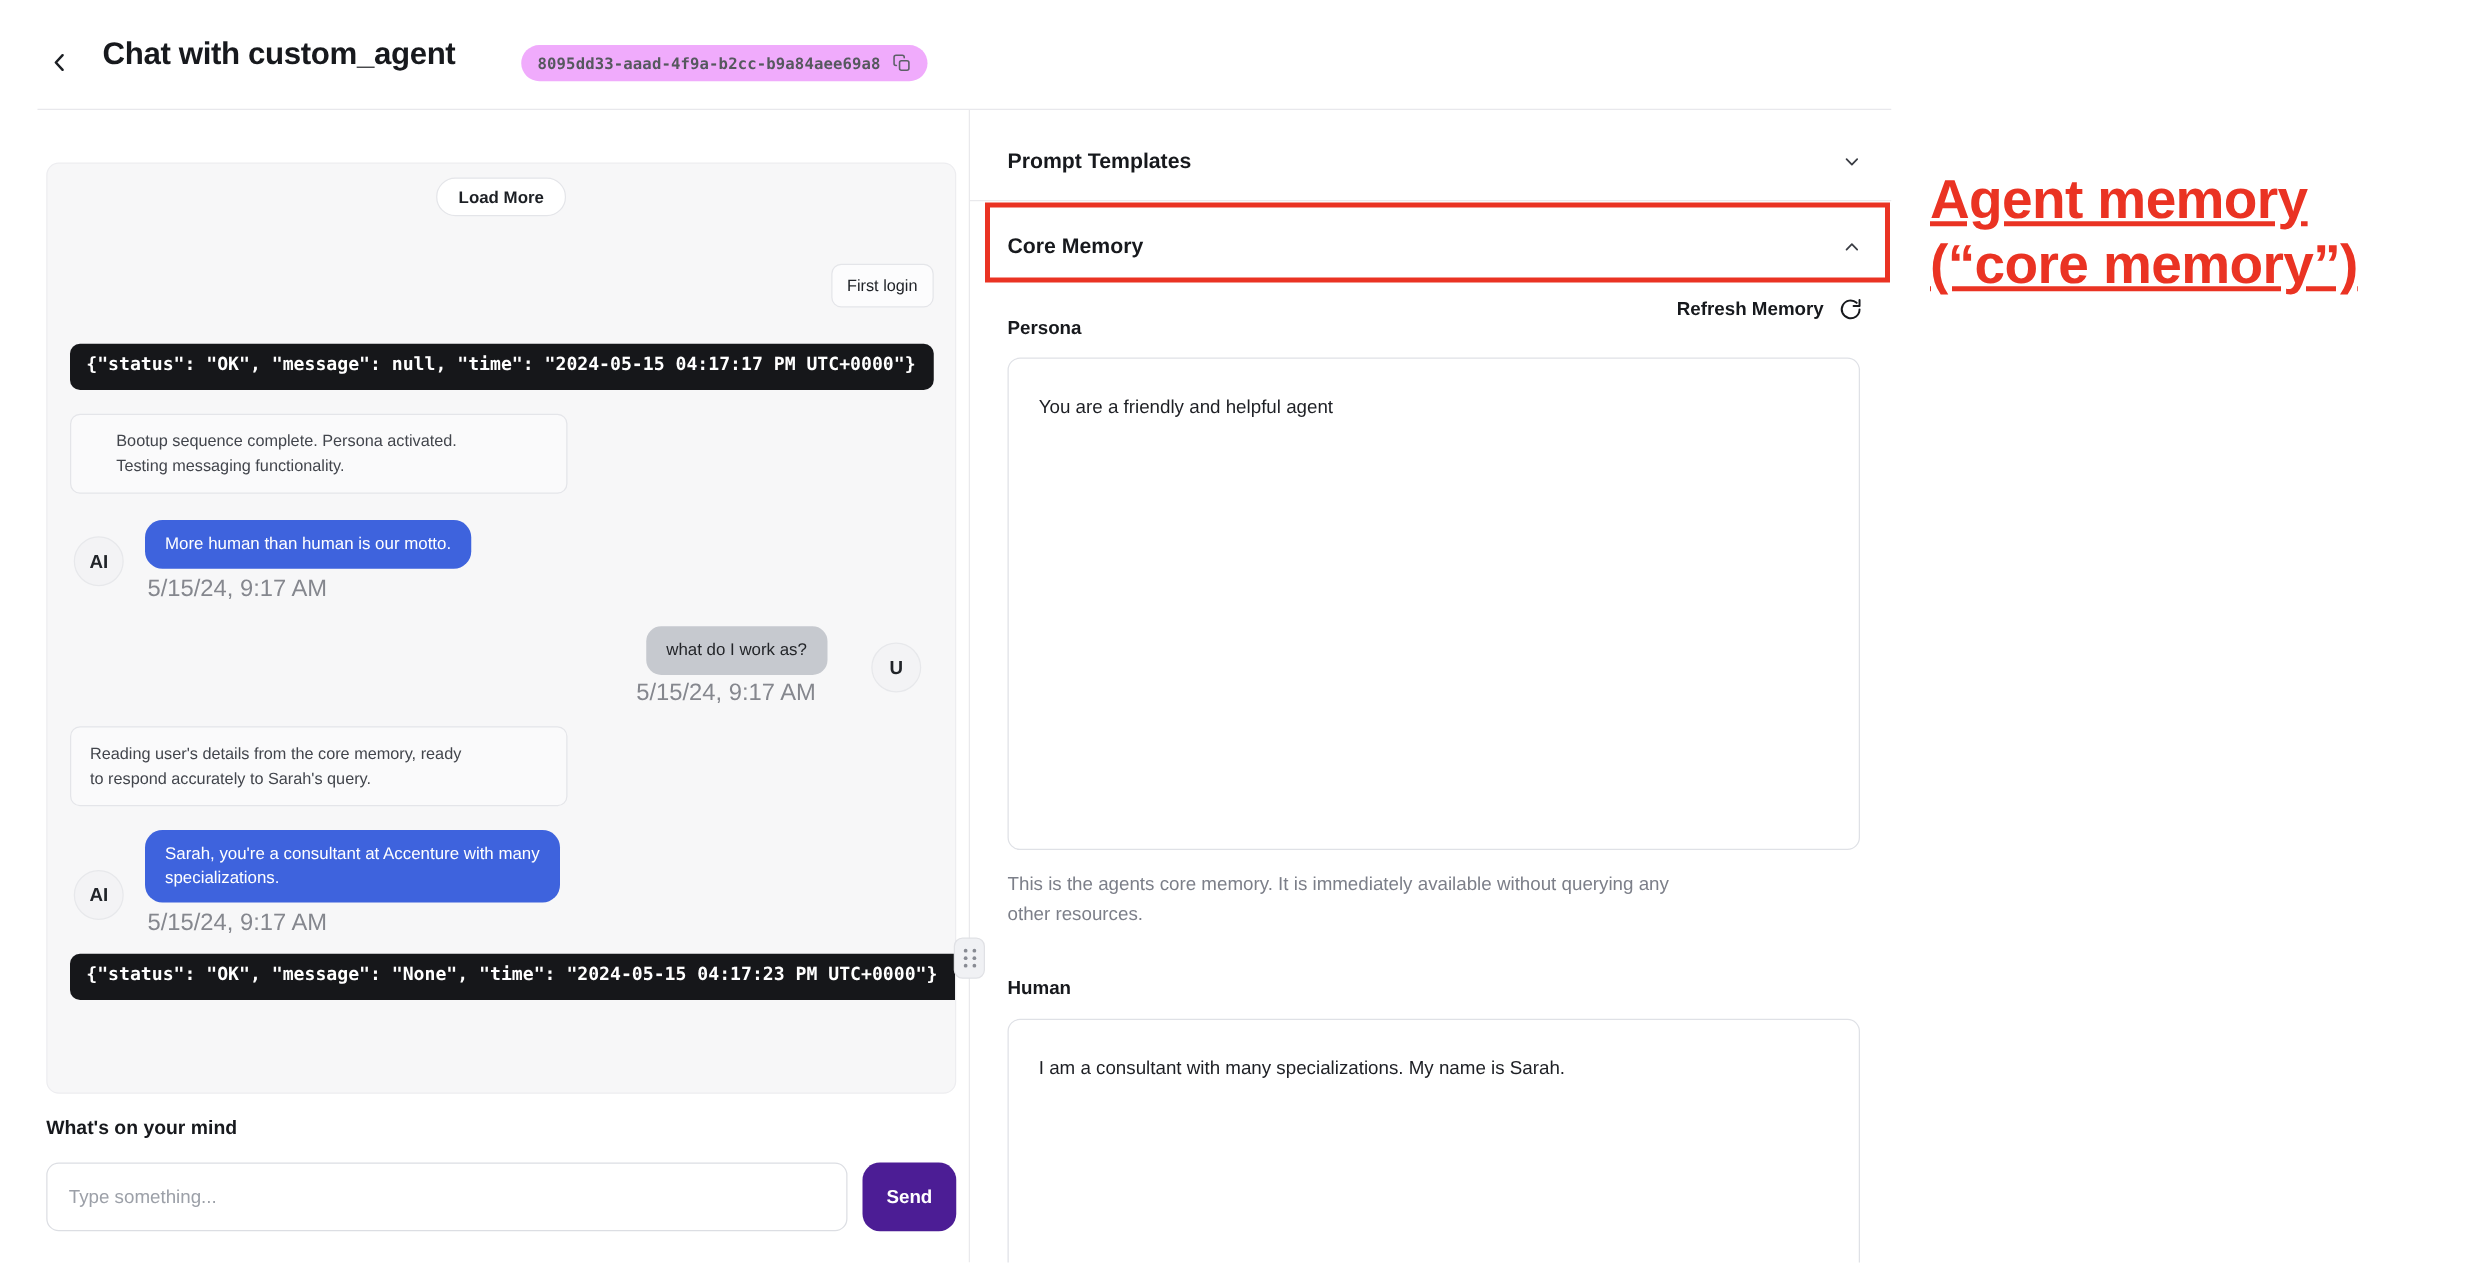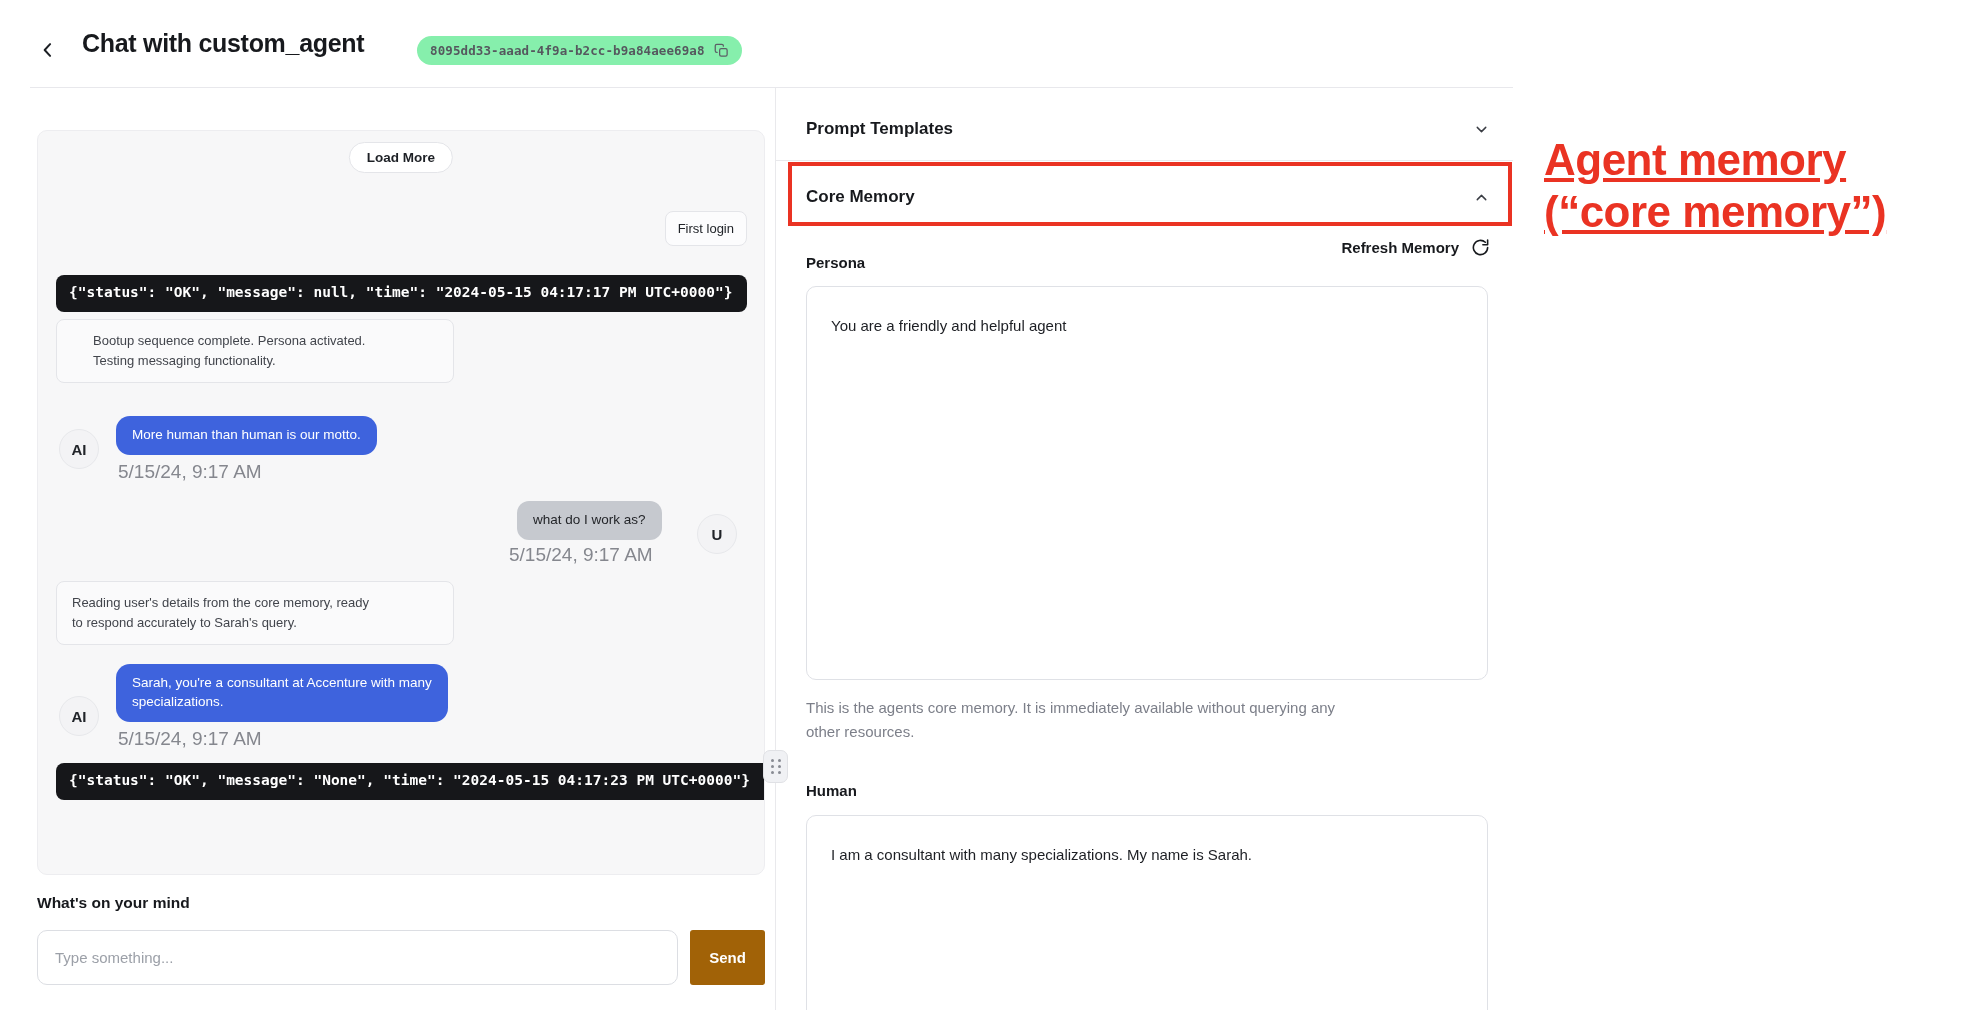--- a/index.html
+++ b/index.html
@@ -18,21 +18,21 @@
     left: 34px; top: 36px; width: 28px; height: 28px;
     background: none; border: none; cursor: pointer;
     display: flex; align-items: center; justify-content: center;
   }
   .page-title {
     left: 82px; top: 29px;
     font-size: 25px; font-weight: 700; letter-spacing: -0.3px; color: #17191d;
   }
   .agent-badge {
     left: 417px; top: 36px; height: 29px;
-    background: #86efac; border-radius: 15px;
+    background: #f0abfc; border-radius: 15px;
     display: flex; align-items: center; gap: 9px; padding: 0 13px;
   }
   .agent-badge .uuid {
     font-family: "DejaVu Sans Mono", "Liberation Mono", monospace;
     font-size: 12.5px; font-weight: 700; color: #55585e; letter-spacing: 0.1px;
   }
   .copy-btn { background: none; border: none; cursor: pointer; display: flex; align-items: center; }
   .header-rule { left: 30px; top: 87px; width: 1483px; height: 1px; background: #e8e8ec; }
 
   
@@ -61,21 +61,21 @@
     padding: 0 13px; white-space: nowrap; overflow: hidden;
   }
   .json-1 { left: 18px; top: 144px; width: 691px; }
   .json-2 { left: 18px; top: 632px; width: 760px; }
   .sys-box {
     left: 18px; width: 398px;
     background: #fafafb; border: 1px solid #e4e5e9; border-radius: 8px;
     padding: 11px 15px; font-size: 13px; line-height: 1.55; color: #42454c;
     white-space: pre-line;
   }
-  .sys-1 { top: 188px; padding-left: 36px; }
+  .sys-1 { top: 200px; padding-left: 36px; }
   .sys-2 { top: 450px; }
   .avatar {
     width: 40px; height: 40px; border-radius: 50%;
     background: #f3f3f5; border: 1px solid #e7e8eb;
     display: flex; align-items: center; justify-content: center;
     font-size: 15px; font-weight: 600; color: #212429;
   }
   .bubble {
     border-radius: 14px; padding: 10px 16px; font-size: 13.5px; line-height: 1.4;
     white-space: pre-line;
@@ -87,21 +87,21 @@
   
   .composer-label { left: 37px; top: 894px; font-size: 15.5px; font-weight: 700; color: #17191d; }
   .composer-input {
     left: 37px; top: 930px; width: 641px; height: 55px;
     border: 1px solid #dcdee3; border-radius: 10px; background: #ffffff;
     padding: 0 17px; font-size: 15px; color: #1c1f24; font-family: inherit; outline: none;
   }
   .composer-input::placeholder { color: #9ca0a8; }
   .send-btn {
     left: 690px; top: 930px; width: 75px; height: 55px;
-    background: #a16207; color: #ffffff; border: none; border-radius: 3px;
+    background: #4c1d95; color: #ffffff; border: none; border-radius: 14px;
     font-size: 15px; font-weight: 600; cursor: pointer; font-family: inherit;
   }
 
   
   .v-divider { left: 775px; top: 88px; width: 1px; height: 922px; background: #e9e9ec; }
   .grip {
     left: 763px; top: 750px; width: 25px; height: 33px;
     background: #f0f1f4; border: 1px solid #e0e1e5; border-radius: 7px;
     display: flex; align-items: center; justify-content: center; cursor: col-resize;
   }

